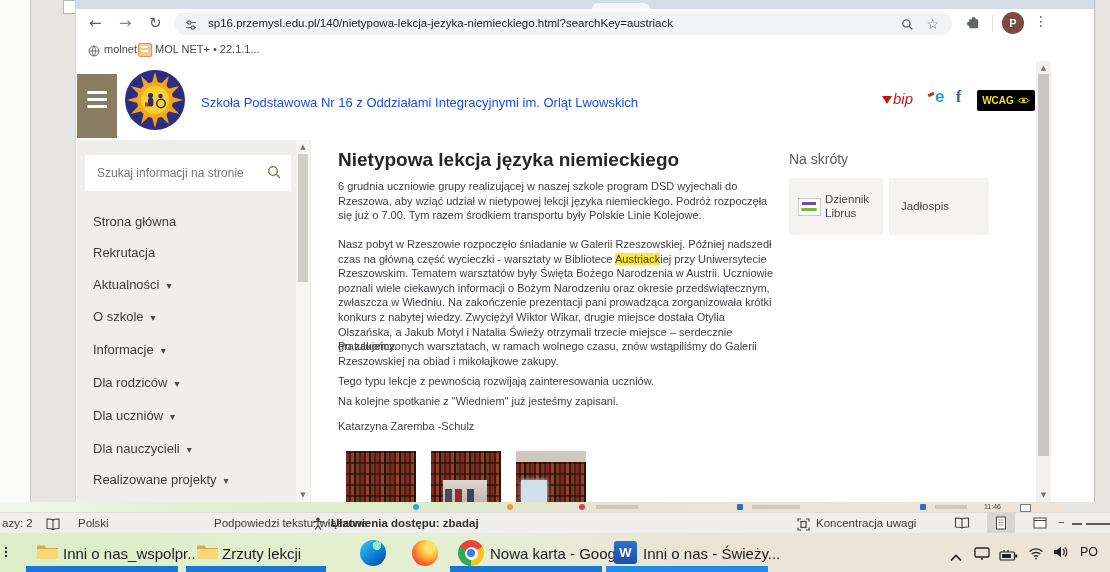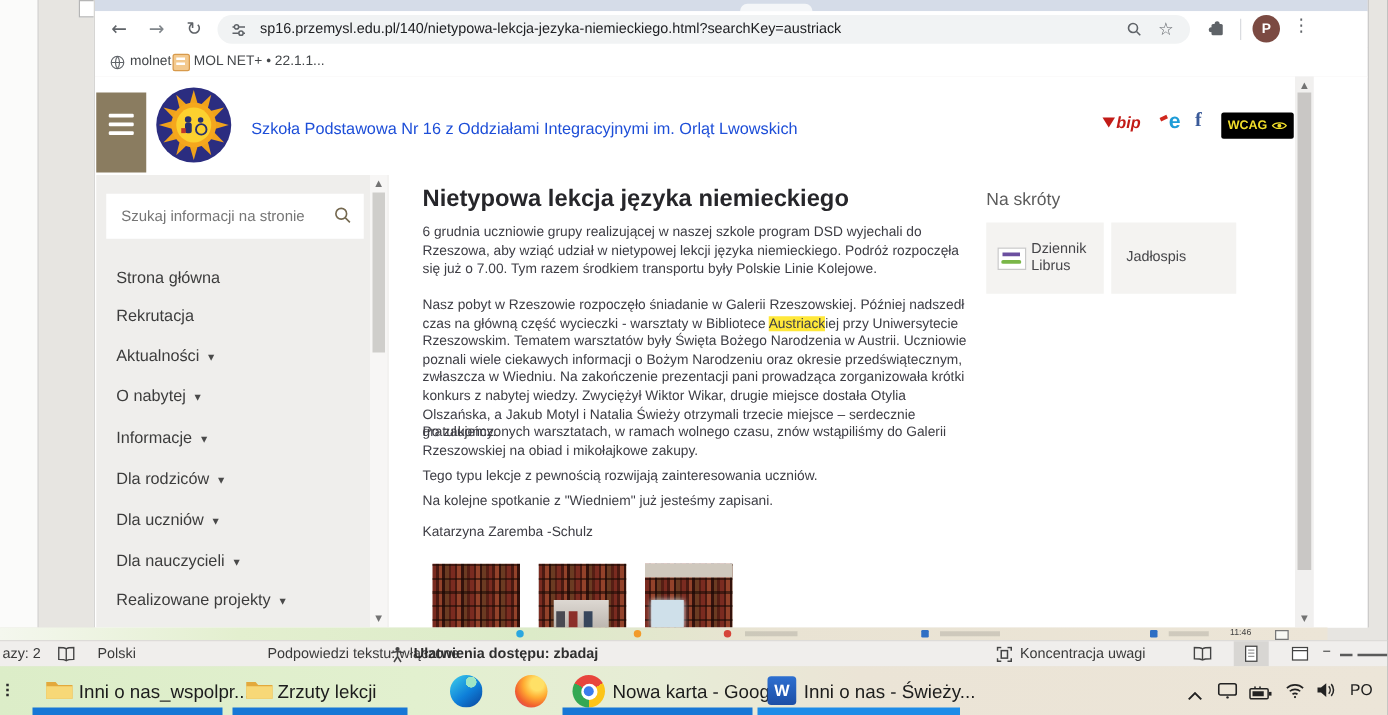--- a/index.html
+++ b/index.html
@@ -31,21 +31,21 @@
   .bm-label{position:absolute;top:5px;font-size:11px;color:#44474a;white-space:nowrap;}
   .fav2{position:absolute;left:62px;top:5px;width:12px;height:12px;background:#f3c98e;border:1px solid #d89a4b;border-radius:2px;}
   .fav2 i{position:absolute;left:2px;top:2px;width:7px;height:2px;background:#fff;}
   .fav2 b{position:absolute;left:2px;top:6px;width:7px;height:2px;background:#fff;}
   
   .content{position:absolute;left:0;top:61px;width:1018px;height:441px;background:#fff;overflow:hidden;}
   .hamburger{position:absolute;left:1px;top:13px;width:40px;height:64px;background:#8a7c60;cursor:pointer;}
   .hamburger i{display:block;width:20px;height:3px;background:#fff;margin:4px auto 0;border-radius:1px;}
   .hamburger i:first-child{margin-top:17px;}
   .school-title{position:absolute;left:125px;top:34px;font-size:13px;color:#1d4ed8;white-space:nowrap;}
-  .badge-bip{position:absolute;left:806px;top:29px;color:#c21b17;font-weight:bold;font-style:italic;font-size:13px;}
+  .badge-bip{position:absolute;left:806px;top:29px;color:#c21b17;font-weight:normal;font-style:italic;font-size:15px;}
   .bip-tri{display:inline-block;width:0;height:0;border-left:5px solid transparent;border-right:5px solid transparent;border-top:8px solid #c21b17;margin-right:1px;}
   .badge-e{position:absolute;left:852px;top:26px;font-size:17px;font-weight:bold;color:#1e9cd7;}
   .e-swoosh{display:inline-block;width:6px;height:3px;background:#d0281e;transform:rotate(-25deg);margin-right:1px;vertical-align:6px;}
   .badge-f{position:absolute;left:880px;top:27px;font-size:16px;font-weight:bold;color:#3a5a99;font-family:"Liberation Serif",serif;}
   .badge-wcag{position:absolute;left:901px;top:29px;width:58px;height:21px;background:#000;border-radius:2px;
     color:#f2de2a;font-size:10px;font-weight:bold;display:flex;align-items:center;justify-content:center;gap:3px;}
   
   .sidebar{position:absolute;left:1px;top:79px;width:234px;height:362px;background:#efeeec;}
   .searchbox{position:absolute;left:8px;top:15px;width:206px;height:36px;background:#fff;}
   .searchbox input{position:absolute;left:0;top:0;width:100%;height:100%;border:none;background:transparent;
@@ -233,21 +233,21 @@
         <div class="searchbox">
           <input type="text" placeholder="Szukaj informacji na stronie" style="">
           <svg width="15" height="15" viewBox="0 0 15 15" fill="none" stroke="#74684f" stroke-width="1.3">
               <circle cx="6" cy="6" r="4.3"></circle>
               <path d="M9.3 9.3l3.6 3.6"></path>
             </svg>
         </div>
         <div class="menu-item" style="top:74px"><span>Strona główna</span></div>
         <div class="menu-item" style="top:105px"><span>Rekrutacja</span></div>
         <div class="menu-item" style="top:137px"><span>Aktualności</span><span class="caret"></span></div>
-        <div class="menu-item" style="top:169px"><span>O nabytej</span><span class="caret"></span></div>
+        <div class="menu-item" style="top:169px"><span>O szkole</span><span class="caret"></span></div>
         <div class="menu-item" style="top:202px"><span>Informacje</span><span class="caret"></span></div>
         <div class="menu-item" style="top:235px"><span>Dla rodziców</span><span class="caret"></span></div>
         <div class="menu-item" style="top:268px"><span>Dla uczniów</span><span class="caret"></span></div>
         <div class="menu-item" style="top:301px"><span>Dla nauczycieli</span><span class="caret"></span></div>
         <div class="menu-item" style="top:332px"><span>Realizowane projekty</span><span class="caret"></span></div>
         <div class="sb-scroll">
           <span class="scroll-arrow" style="top:3px">▲</span>
           <span class="sb-thumb"></span>
           <span class="scroll-arrow" style="bottom:3px">▼</span>
         </div>

